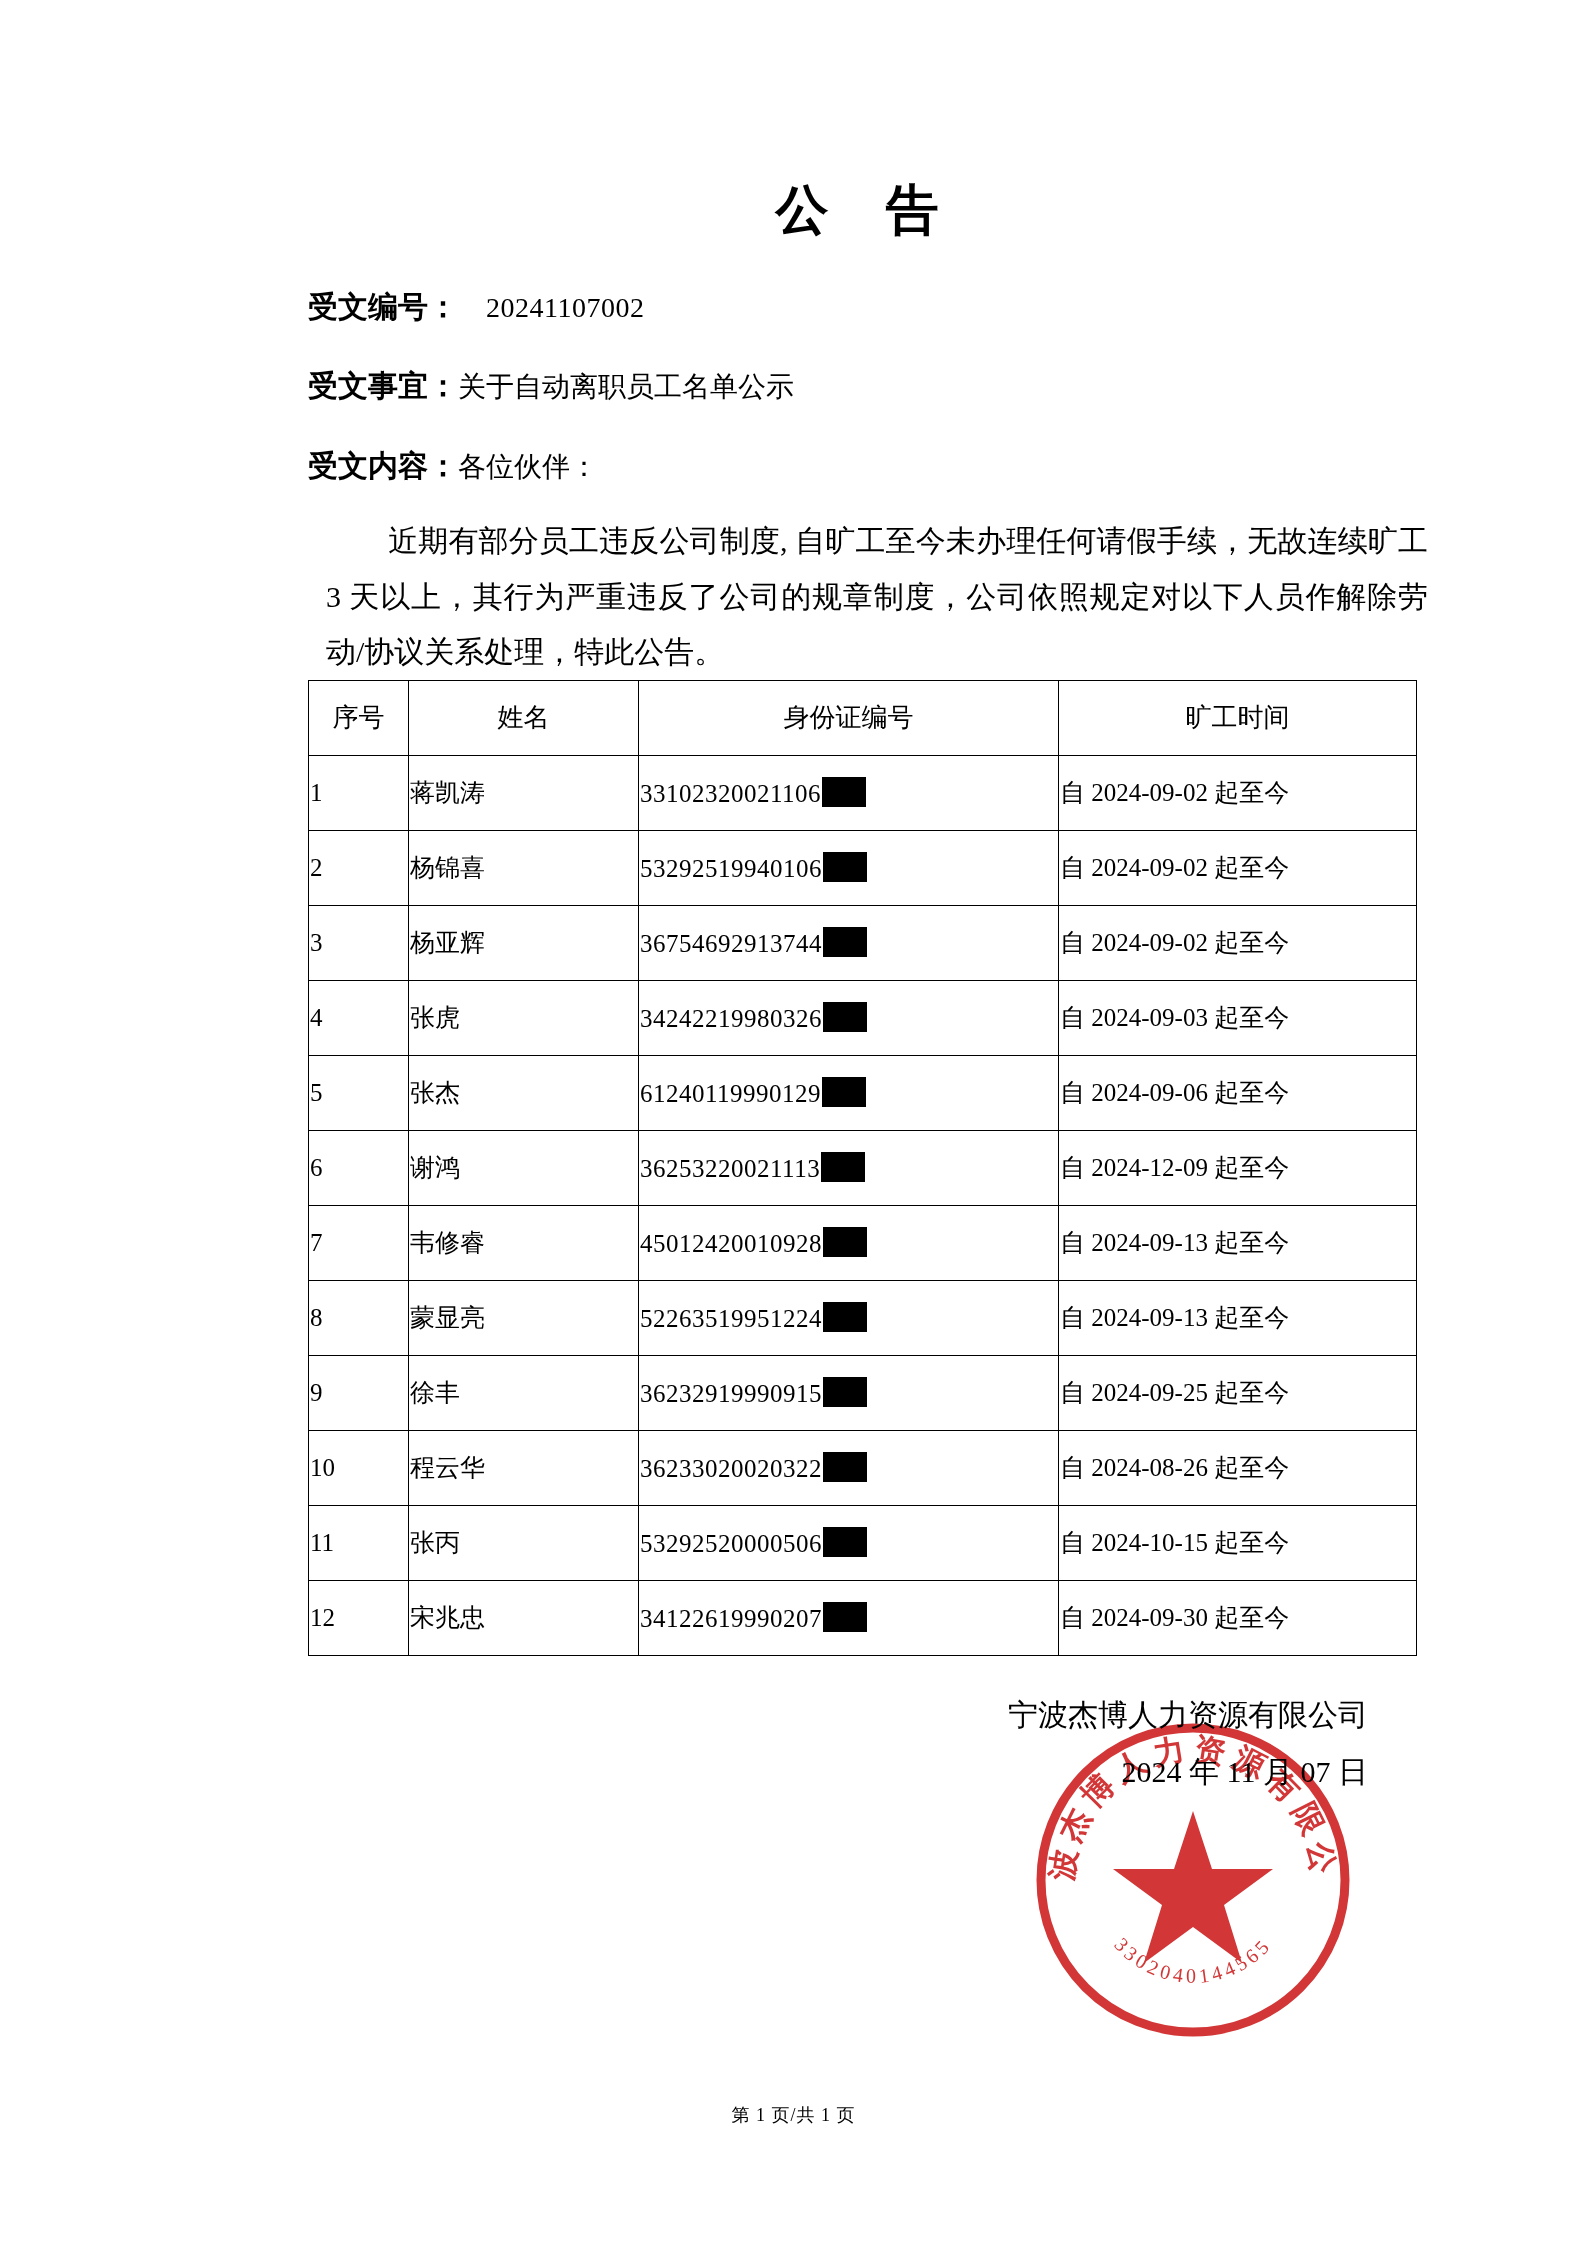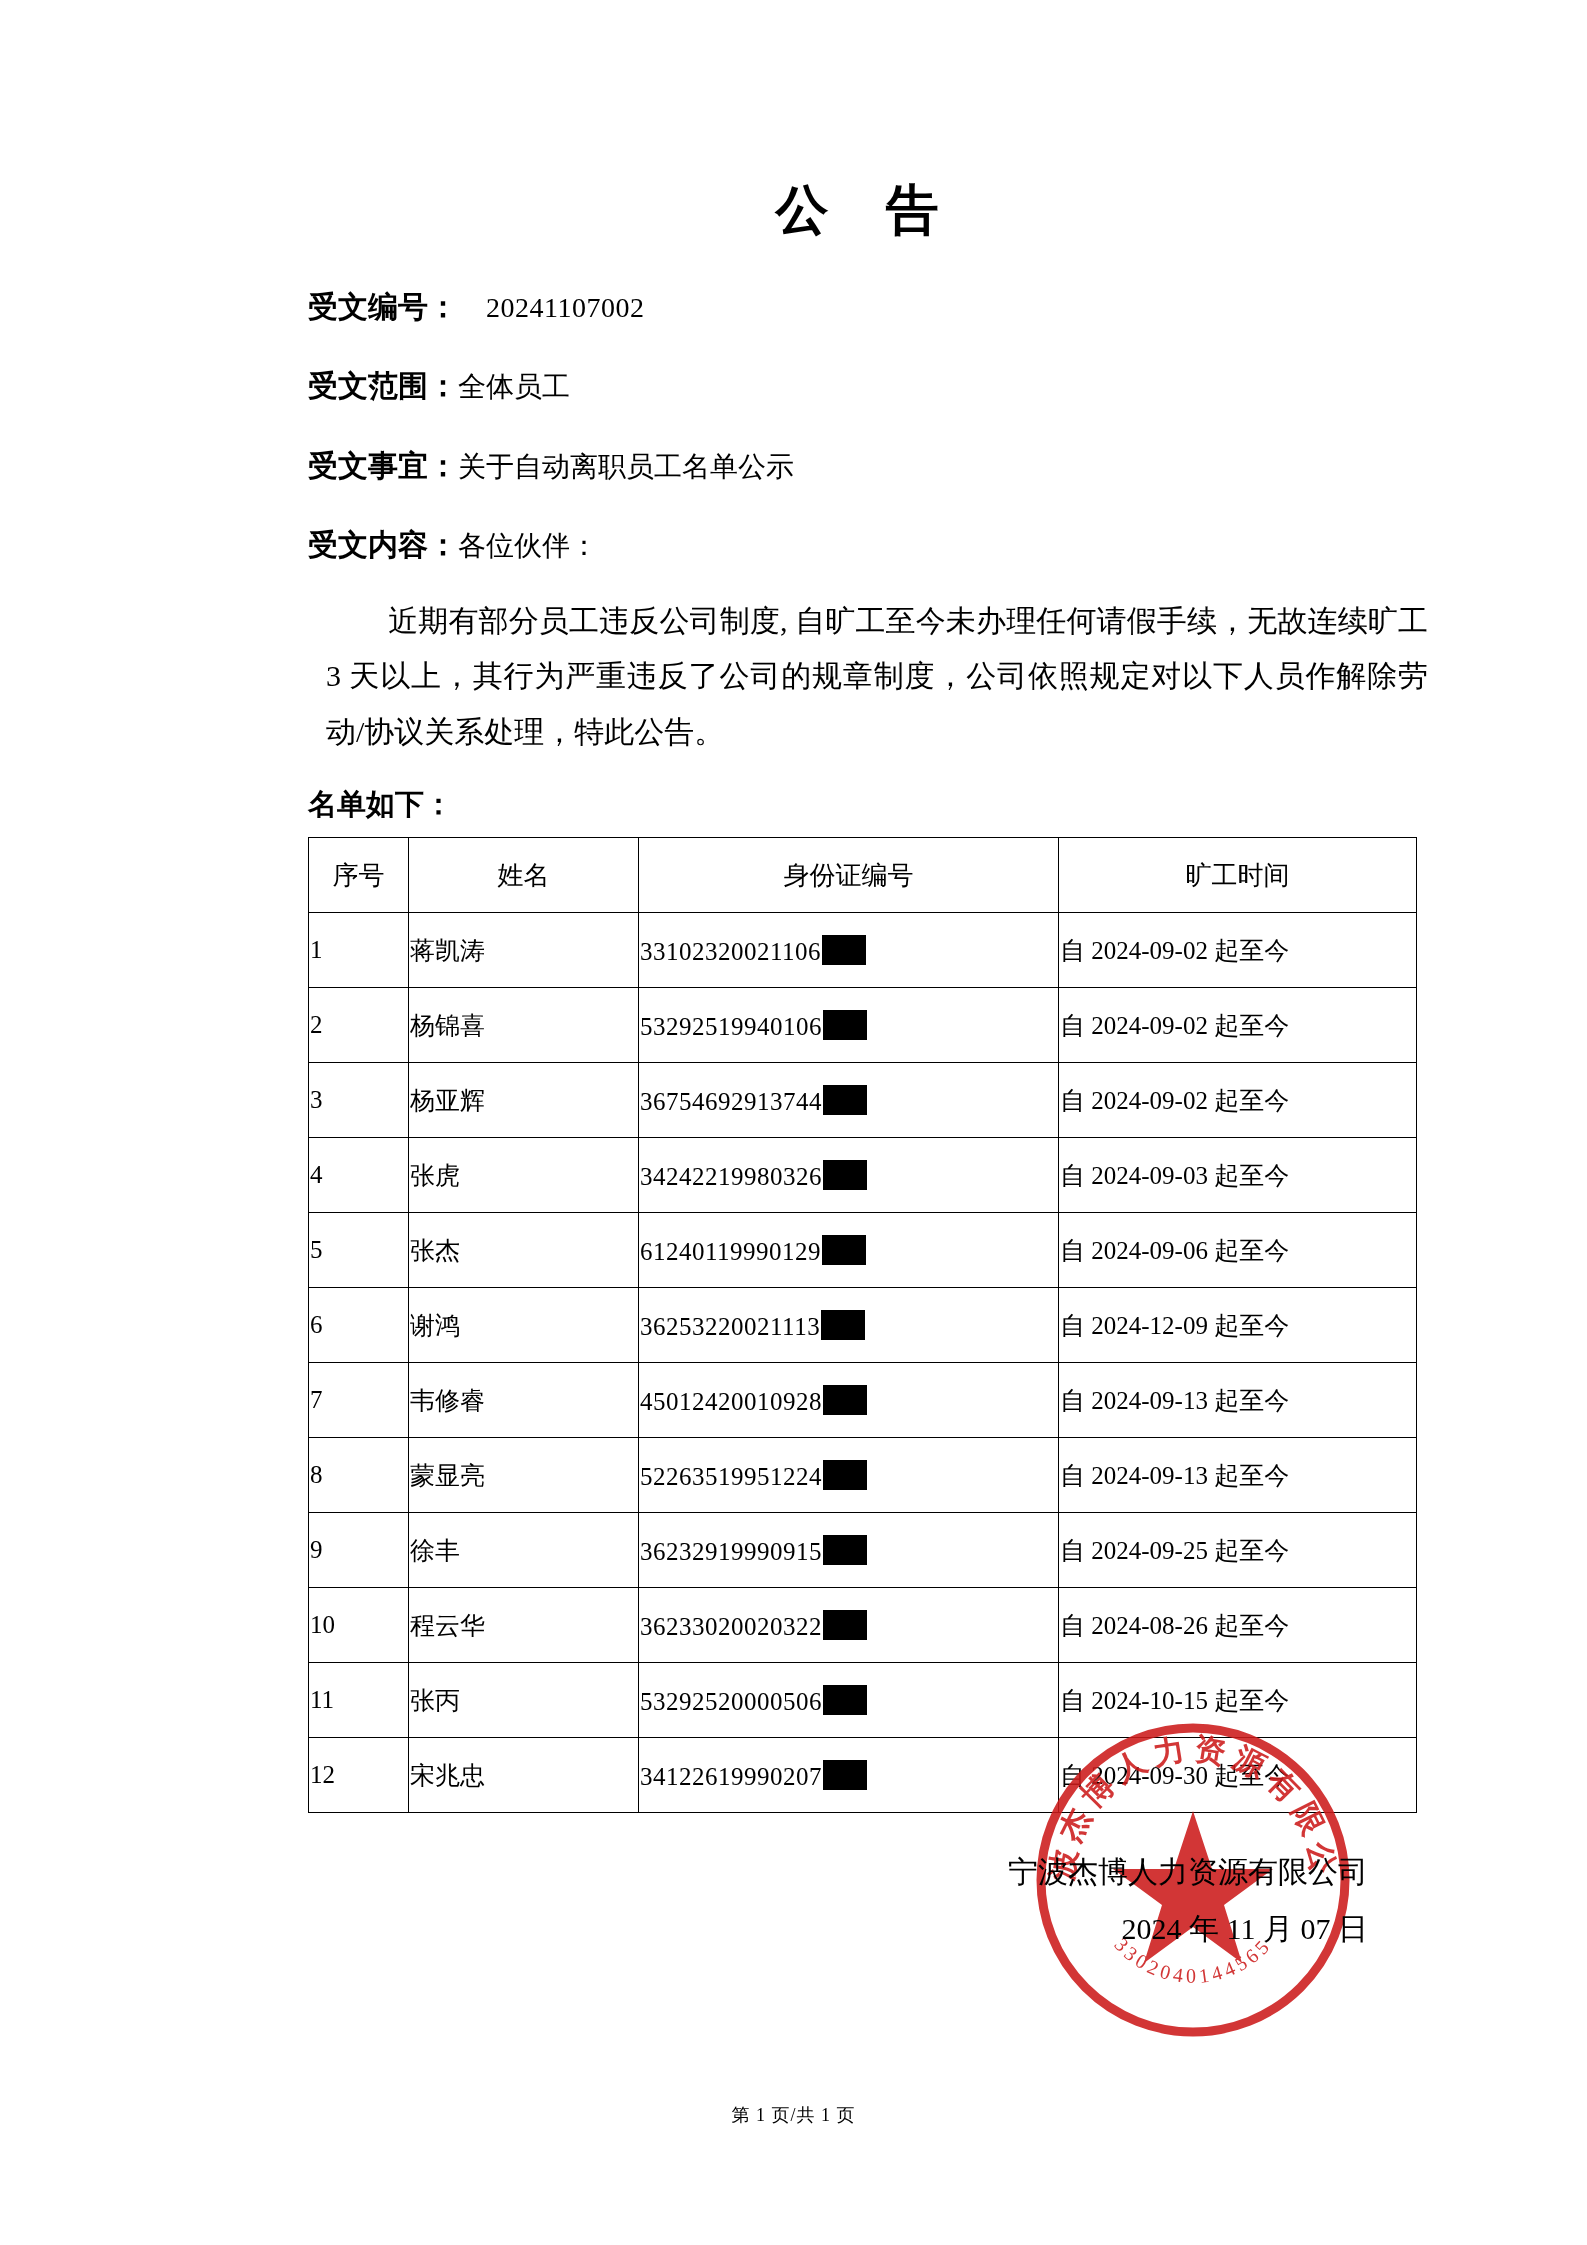--- a/index.html
+++ b/index.html
@@ -144,35 +144,31 @@
 <div class="page">
 
   <div class="content">
 
     <div class="doc-title">公  告</div>
 
     <div class="field-row">
       <span class="field-label">受文编号：</span><span class="spacer-num"></span><span class="field-value mono">20241107002</span>
     </div>
 
-    <div class="field-row">
-      <span class="field-label">受文范围：</span><span class="field-value">全体员工</span>
-    </div>
 
     <div class="field-row">
       <span class="field-label">受文事宜：</span><span class="field-value">关于自动离职员工名单公示</span>
     </div>
 
     <div class="field-row">
       <span class="field-label">受文内容：</span><span class="field-value">各位伙伴：</span>
     </div>
 
     <div class="body-para"><span class="indent"></span><span>近期有部分员工违反公司制度, 自旷工至今未办理任何请假手续，无故连续旷工 3 天以上，其行为严重违反了公司的规章制度，公司依照规定对以下人员作解除劳动/协议关系处理，特此公告。</span></div>
 
-    <div class="list-caption">名单如下：</div>
 
     <table class="namelist">
       <colgroup>
         <col class="c-idx">
           <col class="c-name">
           <col class="c-id">
           <col class="c-time">
       </colgroup>
       <thead>
         <tr>

